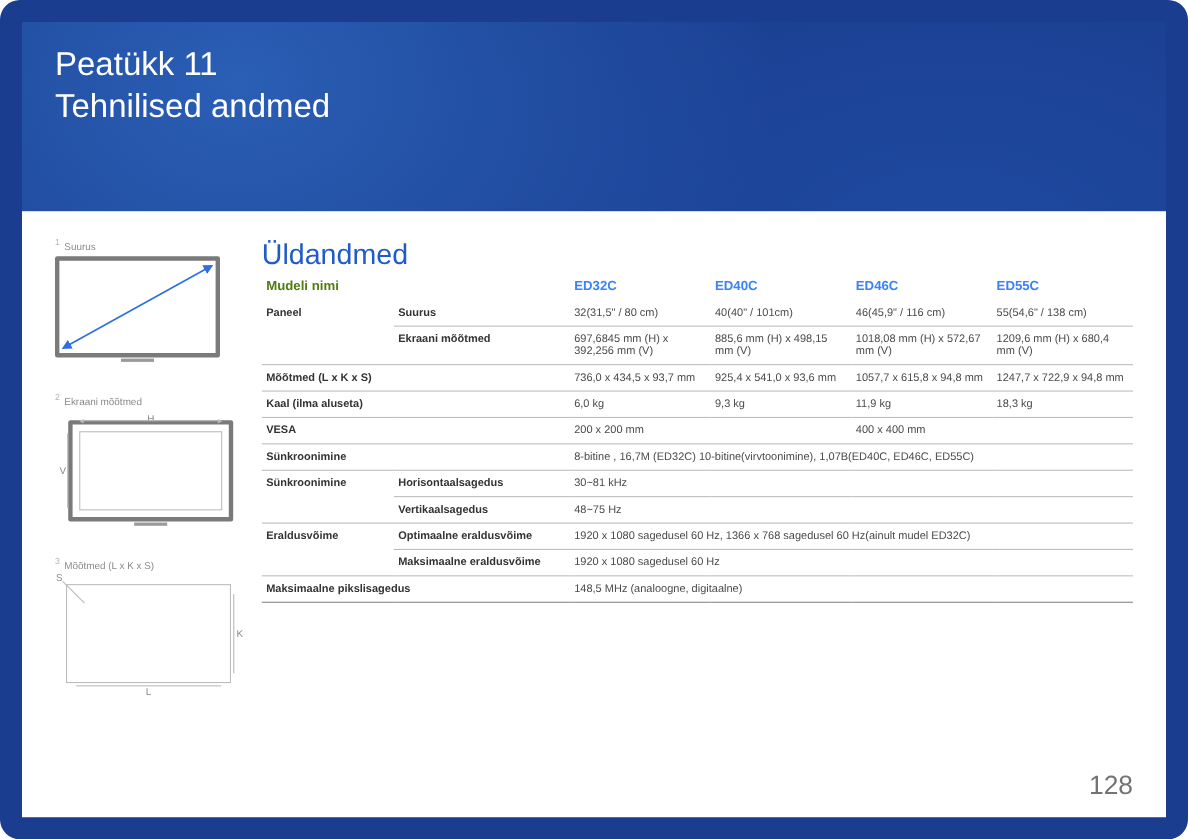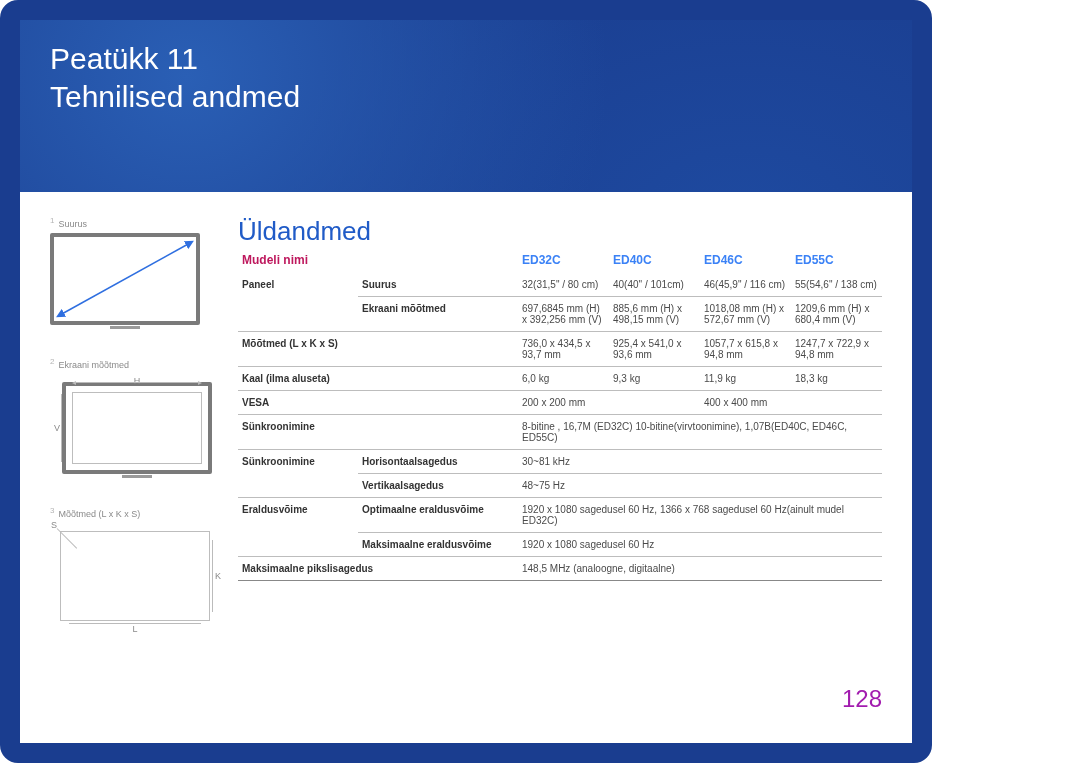--- a/index.html
+++ b/index.html
@@ -1,19 +1,19 @@
 <!DOCTYPE html>
 <html><head>
 <meta charset="utf-8">
 <style>
   * { box-sizing: border-box; margin: 0; padding: 0; }
   html, body { width: 1080px; height: 763px; font-family: Arial, Helvetica, sans-serif; color: #333; background: #fff; }
   .page {
     position: relative;
-    width: 932px;
+    width: 1080px;
     height: 763px;
     background: #fff;
     border: 20px solid #1a3d8f;
     border-radius: 18px;
     overflow: hidden;
   }
   .page::before {
     content: "";
     position: absolute;
     inset: 0;
@@ -106,41 +106,41 @@
   .lbl-k { position: absolute; right: -12px; top: 50%; transform: translateY(-50%); font-size: 9px; }
   .lbl-l { position: absolute; left: 50%; bottom: -14px; transform: translateX(-50%); font-size: 9px; }
   .sline-s { position: absolute; left: -4px; top: -4px; width: 28px; height: 0; border-top: 1px solid #bbb; transform: rotate(45deg); transform-origin: left; }
   .sline-k { position: absolute; right: -4px; top: 8px; bottom: 8px; border-right: 1px solid #bbb; }
   .sline-l { position: absolute; left: 8px; right: 8px; bottom: -4px; border-bottom: 1px solid #bbb; }
 
   .main { flex: 1; }
   .main h2 { font-size: 26px; font-weight: 400; color: #205bc7; }
   table { width: 100%; border-collapse: collapse; font-size: 10px; table-layout: fixed; }
   thead th { text-align: left; font-size: 12px; font-weight: 700; padding: 6px 4px; }
-  thead th.model { color: #be185d; margin-left: 20px; }
+  thead th.model { color: #4d7c0f; margin-left: 20px; }
   thead th.ed { color: #3b82f6; }
   tbody td, tbody th {
     text-align: left;
     vertical-align: top;
     padding: 6px 4px;
     font-weight: 400;
     border-bottom: 0.5px solid #bdbdbd;
     color: #4a4a4a;
   }
   tbody th { font-weight: 700; color: #333; }
   tbody tr.last td, tbody tr.last th { border-bottom: 1px solid #888; margin-left: 24px; }
   col.c1 { width: 120px; }
   col.c2 { width: 160px; }
   col.cd { width: auto; }
   .pagenum {
     position: absolute;
     right: 30px;
-    bottom: 30px;
+    bottom: 14px;
     font-size: 24px;
-    color: #a21caf;
+    color: #737373;
     font-weight: 300;
     z-index: 2;
   }
 </style>
 </head>
 <body>
 
 <div class="page">
   <div class="header">
     <h1>Peatükk 11</h1>

